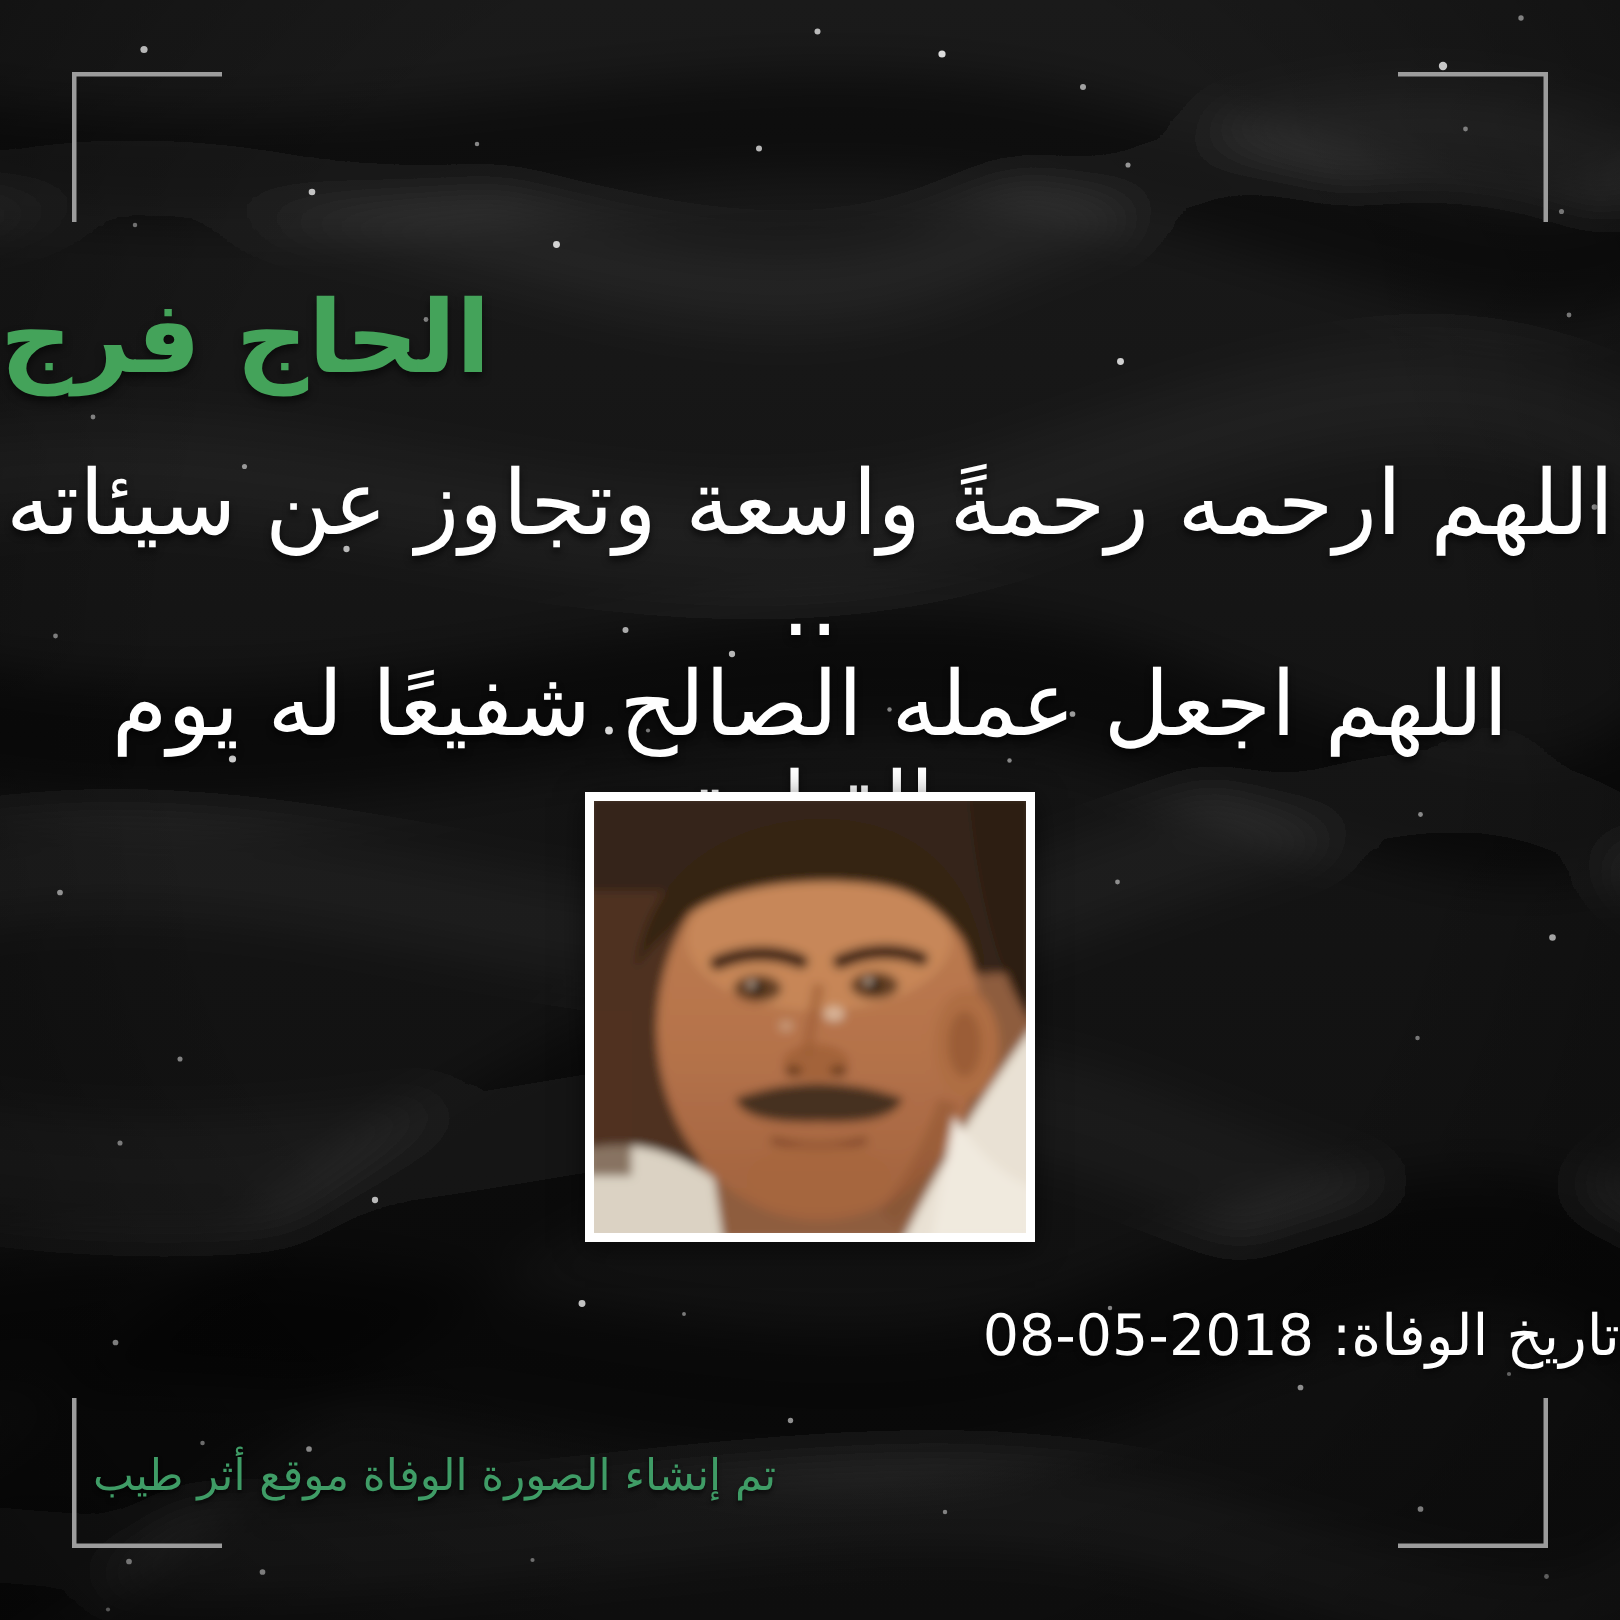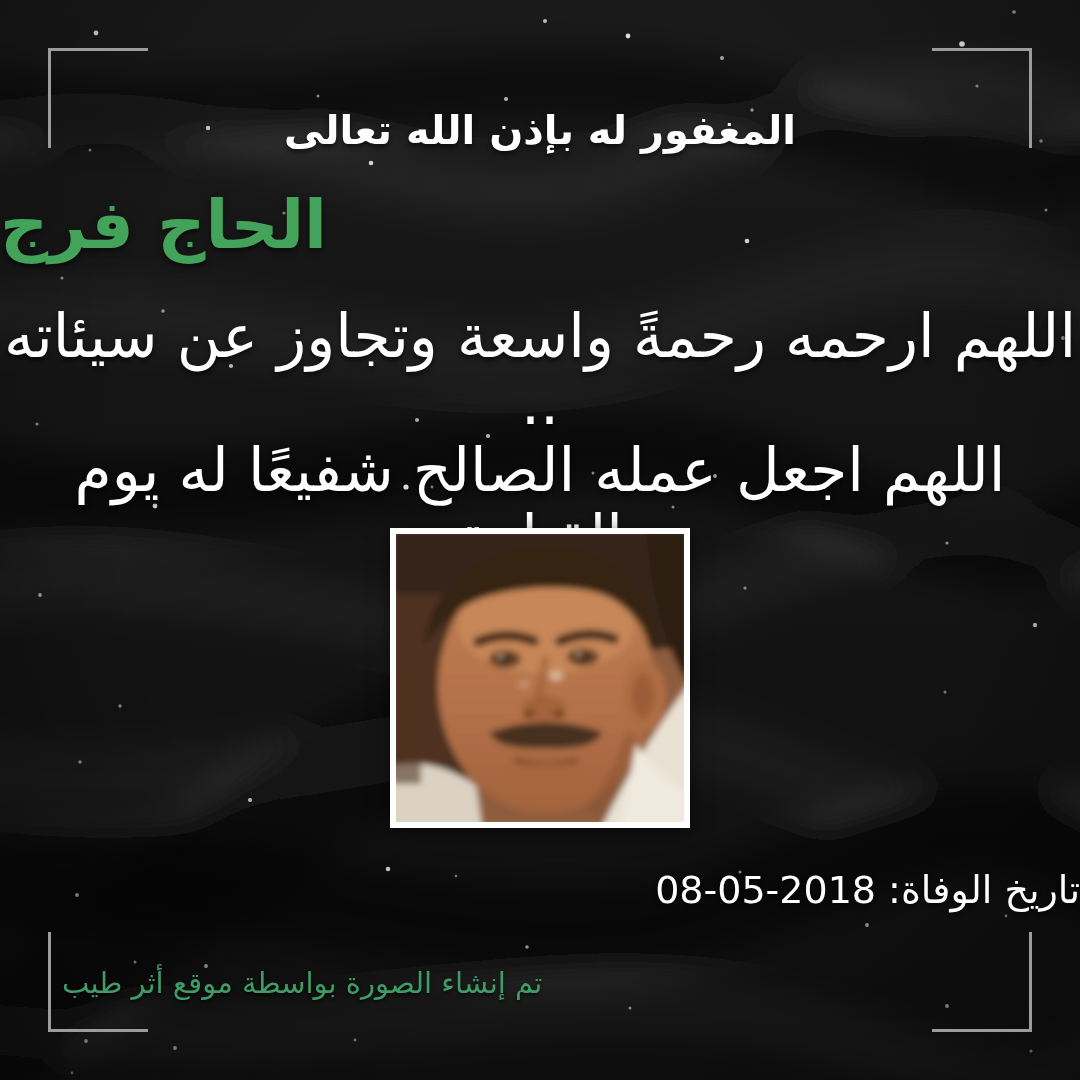--- a/index.html
+++ b/index.html
@@ -157,21 +157,20 @@
     </g>
   </svg>
 
   <div class="vignette"></div>
 
   <div class="bracket tl"></div>
   <div class="bracket tr"></div>
   <div class="bracket bl"></div>
   <div class="bracket br"></div>
 
-  <div class="eulogy-header">المغفور له بإذن الله تعالى</div>
   <div class="deceased-name">الحاج فرج</div>
   <div class="prayer">
     <div>اللهم ارحمه رحمةً واسعة وتجاوز عن سيئاته ..</div>
     <div>اللهم اجعل عمله الصالح شفيعًا له يوم القيامة</div>
   </div>
 
   <div class="photo-frame">
     <svg viewBox="0 0 288 288" preserveAspectRatio="none" aria-hidden="true">
       <defs>
         <filter id="pblur" x="-10%" y="-10%" width="120%" height="120%">
@@ -229,15 +228,15 @@
       </g>
       <rect x="0" y="0" width="288" height="288" fill="#c08a5a" opacity="0.07"></rect>
     </svg>
   </div>
 
   <div class="death-date">
     <span>تاريخ الوفاة:</span>
     <span class="num">08-05-2018</span>
   </div>
 
-  <div class="site-credit">تم إنشاء الصورة بواسطة موقع أثر طيب</div>
+  <div class="site-credit">تم إنشاء الصورة الوفاة موقع أثر طيب</div>
 
 </div>
 
 </body></html>

